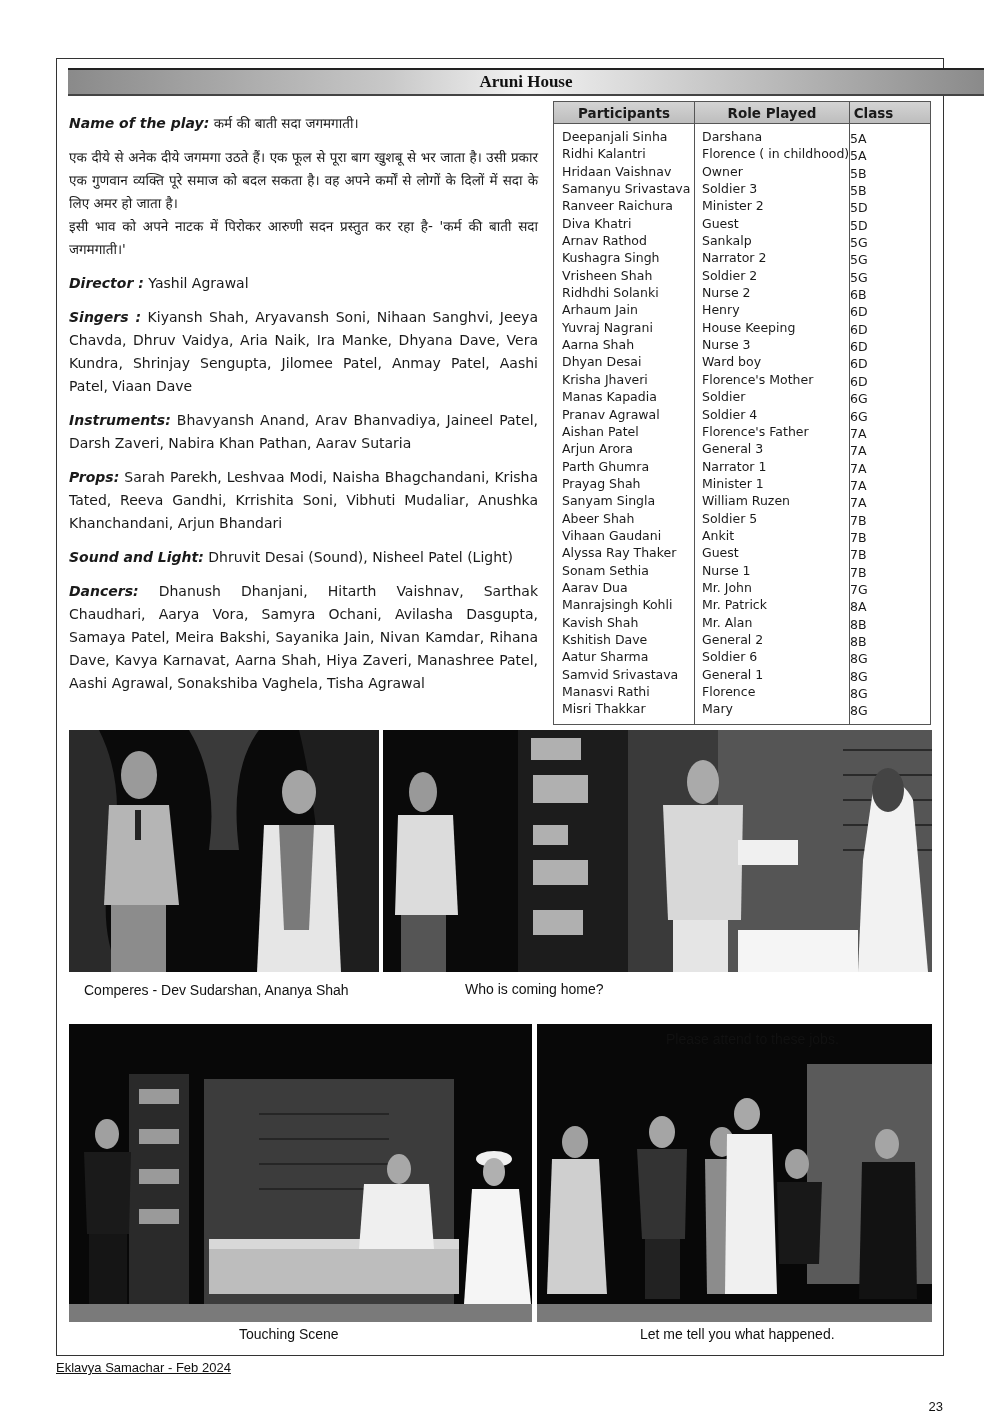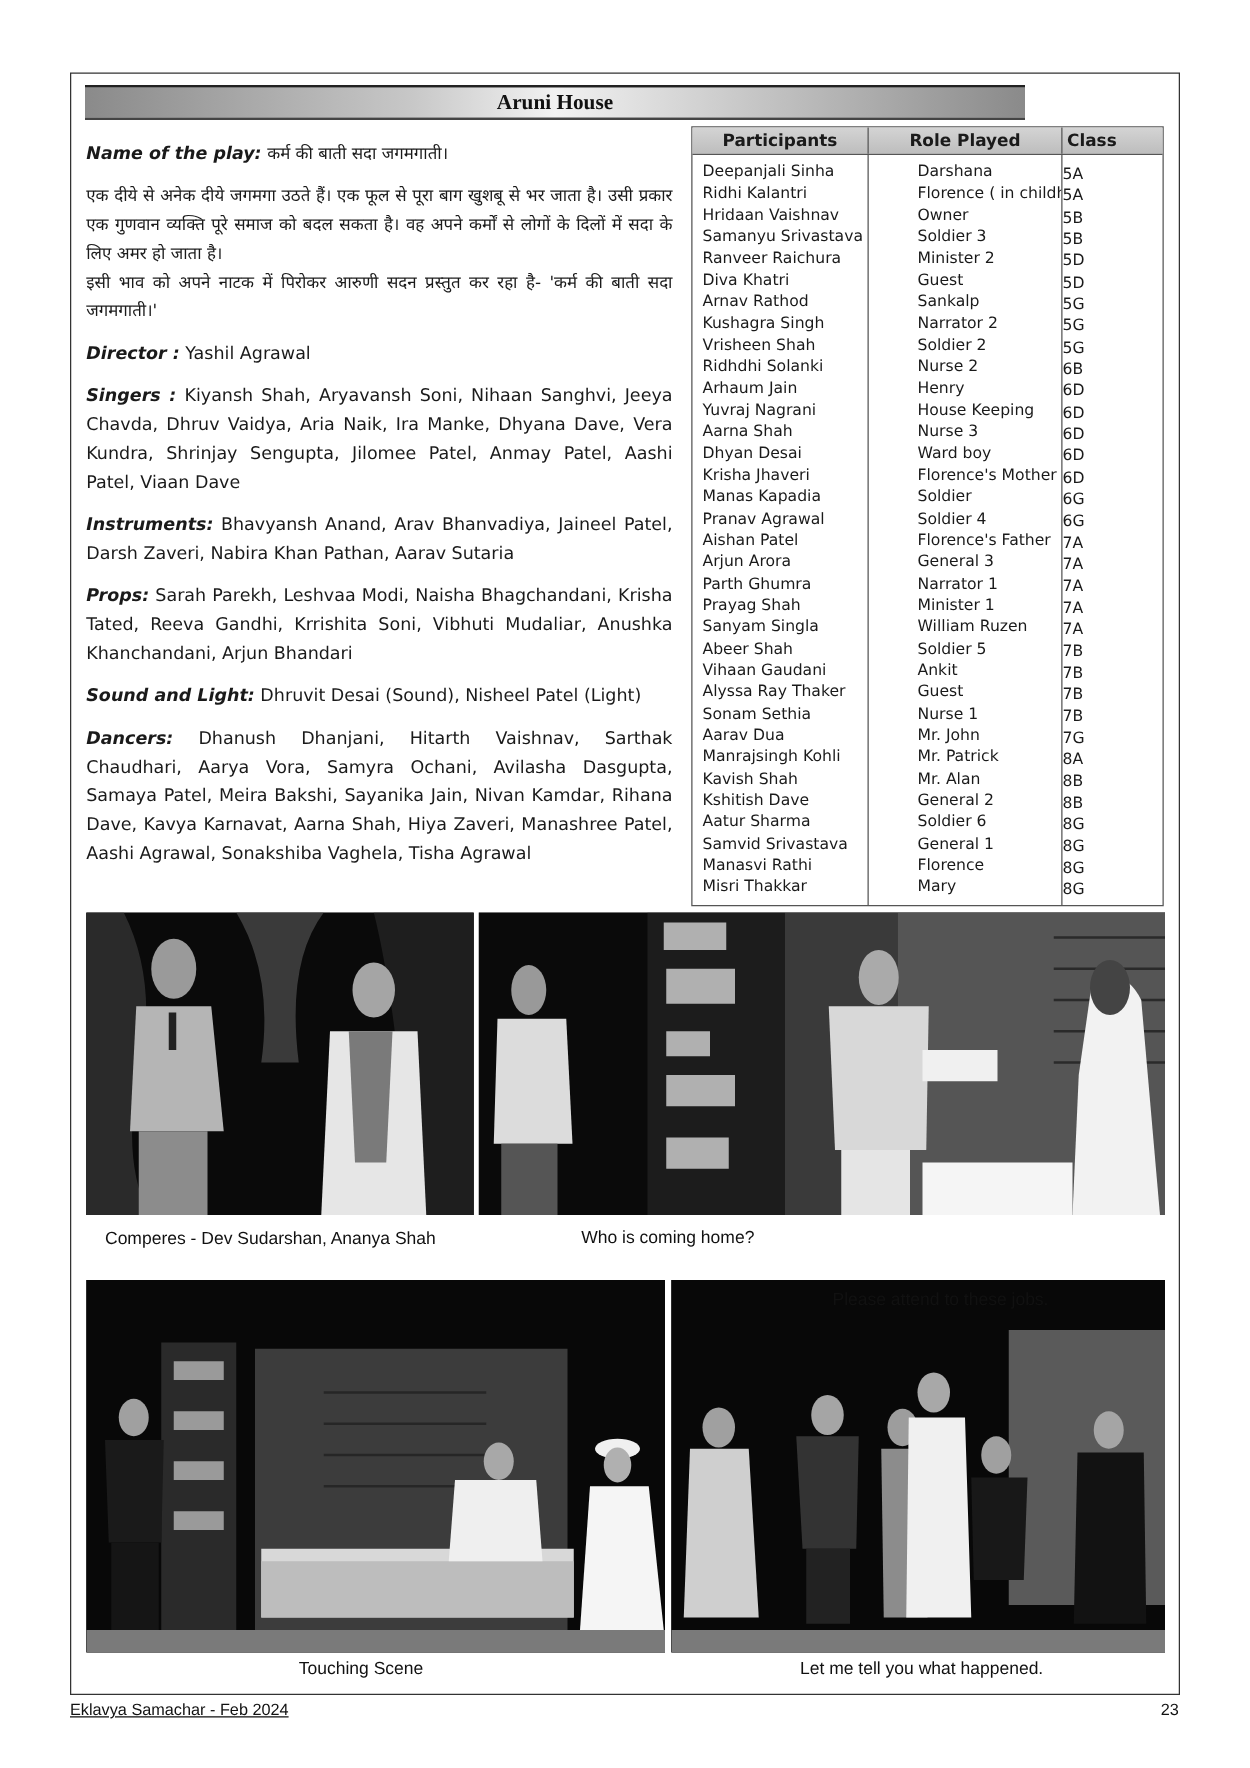--- a/index.html
+++ b/index.html
@@ -4,21 +4,21 @@
   <style>
     * { box-sizing: border-box; margin: 0; padding: 0; }
     html, body { width: 1000px; height: 1414px; background: #ffffff; }
     body { position: relative; font-family: "DejaVu Sans", sans-serif; color: #1a1a1a; overflow: hidden; }
 
     .frame {
       position: absolute; left: 56px; top: 58px; width: 888px; height: 1298px;
       border: 1.5px solid #333;
     }
     .banner {
-      position: absolute; left: 68px; top: 68px; width: 752px; height: 28px;
+      position: absolute; left: 68px; top: 68px; width: 916px; height: 28px;
       border-top: 2px solid #222; border-bottom: 2px solid #444;
       background: linear-gradient(to right, #8a8a8a 0%, #c8c8c8 35%, #f2f2f2 50%, #c8c8c8 70%, #8a8a8a 100%);
       display: flex; align-items: center; justify-content: center;
     }
     .banner-title {
       font-family: "Liberation Serif", serif; font-weight: bold; font-size: 17px; color: #111;
     }
 
     .left-col {
       position: absolute; left: 69px; top: 112px; width: 469px;
@@ -41,21 +41,21 @@
     .cast-head div {
       font-weight: bold; font-size: 13.5px; text-align: center; line-height: 22px;
     }
     .col-p { width: 141px; border-right: 1.5px solid #555; }
     .col-r { width: 155px; border-right: 1.5px solid #555; }
     .col-c { width: 47px; }
     .cast-body { display: flex; height: 600px; }
     .cast-body .col-p, .cast-body .col-r, .cast-body .col-c { padding-top: 4px; }
     .cell { height: 17.35px; font-size: 12.5px; line-height: 17.35px; white-space: nowrap; overflow: hidden; }
     .col-p .cell { padding-left: 8px; }
-    .col-r .cell { padding-left: 7px; margin-left: 32px; }
+    .col-r .cell { padding-left: 7px; }
     .col-c .cell { text-align: left; padding-top: 2px; }
 
     .photo {
       position: absolute; overflow: hidden; background: #0b0b0b;
     }
     .ph1 { left: 69px; top: 730px; width: 310px; height: 242px; }
     .ph2 { left: 383px; top: 730px; width: 549px; height: 242px; }
     .ph3 { left: 69px; top: 1024px; width: 463px; height: 298px; }
     .ph4 { left: 537px; top: 1024px; width: 395px; height: 298px; }
     .photo svg { display: block; width: 100%; height: 100%; }
@@ -332,13 +332,13 @@
   </svg>
 </div>
 
 <div class="caption" style="left:84px; top:982px;">Comperes - Dev Sudarshan, Ananya Shah</div>
 <div class="caption" style="left:465px; top:981px;">Who is coming home?</div>
 <div class="caption" style="left:666px; top:1031px;">Please attend to these jobs.</div>
 <div class="caption" style="left:239px; top:1326px;">Touching Scene</div>
 <div class="caption" style="left:640px; top:1326px;">Let me tell you what happened.</div>
 
 <div class="footer" style="left:56px;text-decoration:underline;">Eklavya Samachar - Feb 2024</div>
-<div class="footer" style="right:57px;">23</div>
+<div class="footer" style="right:57px;margin-top:39px;">23</div>
 
 </body></html>

